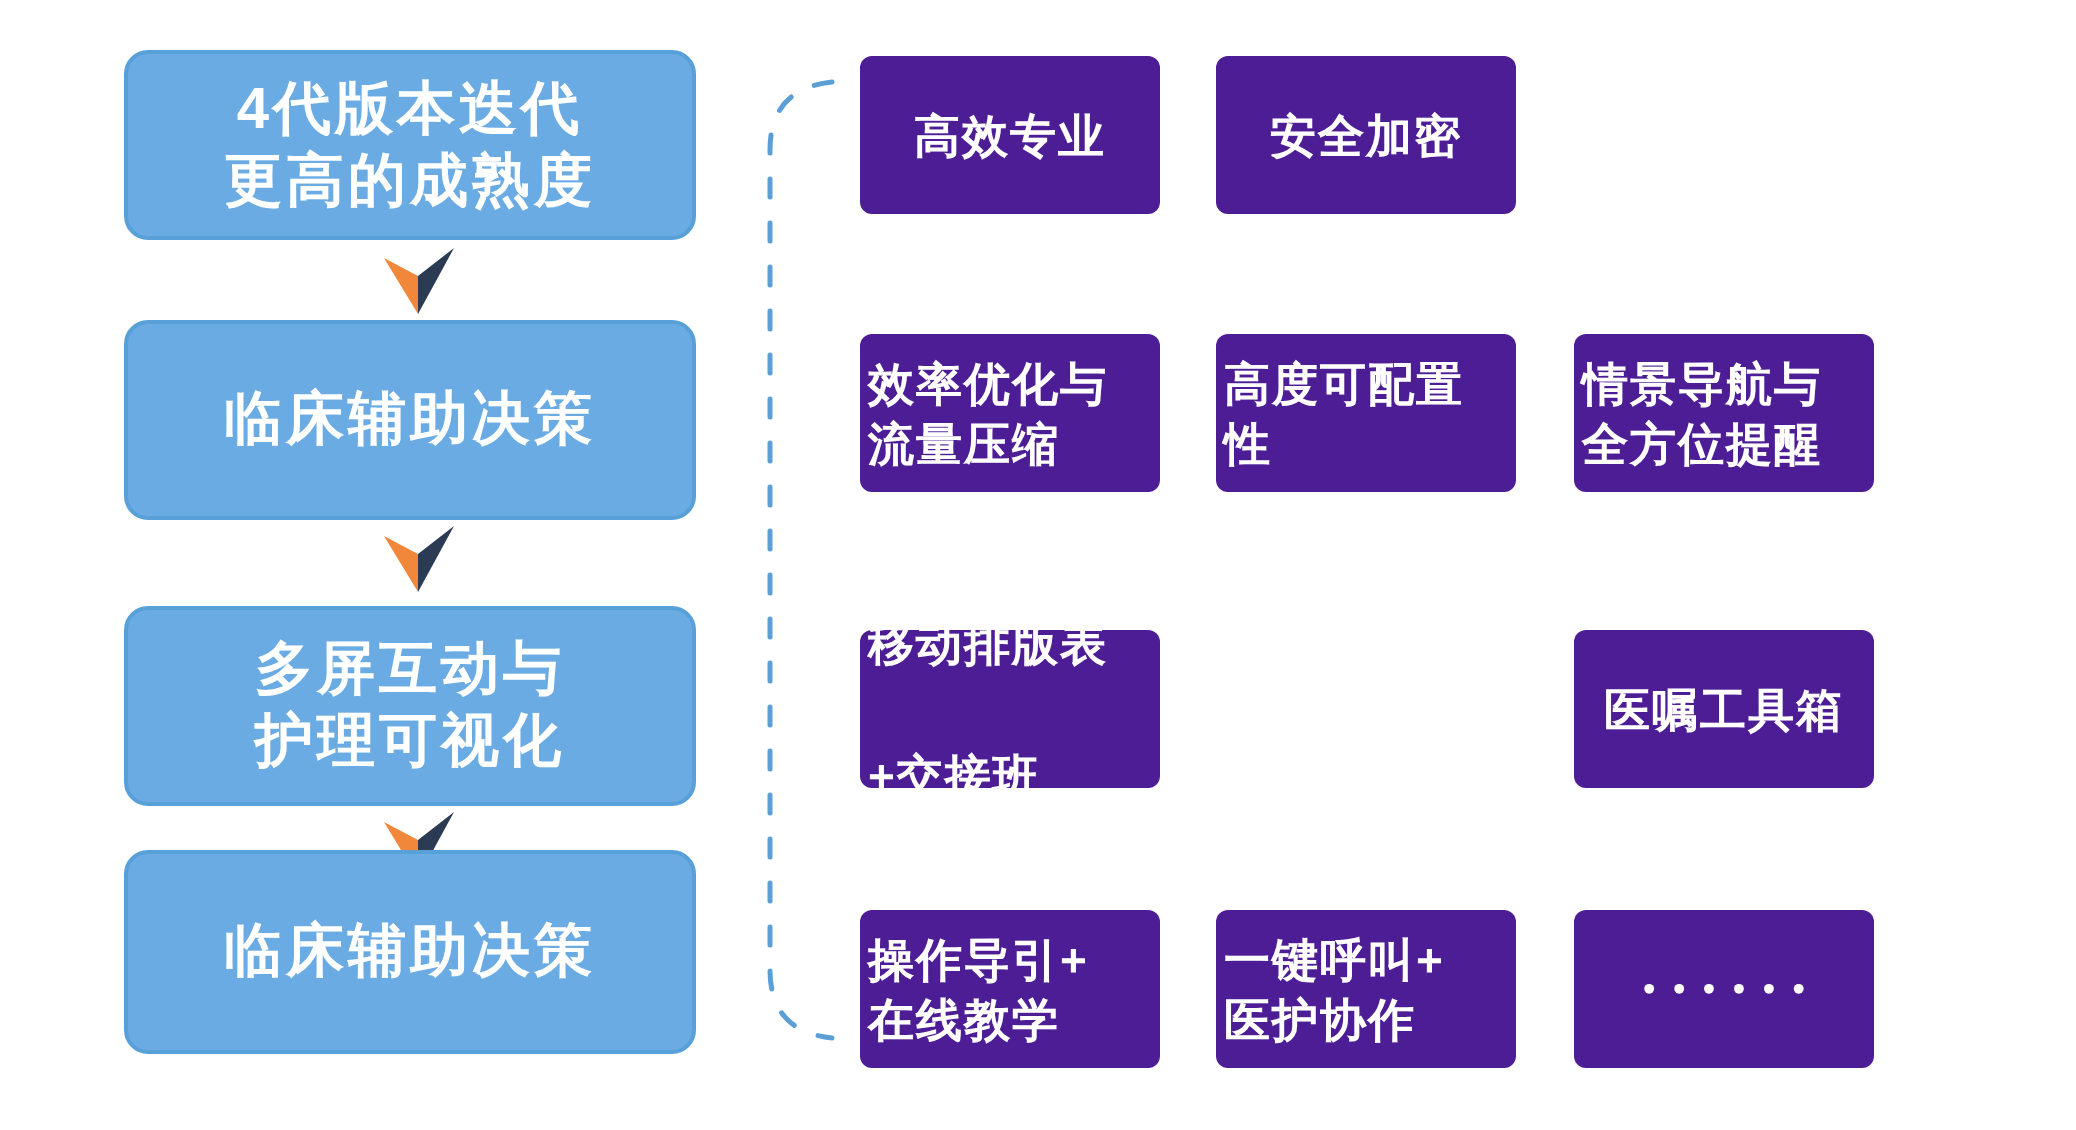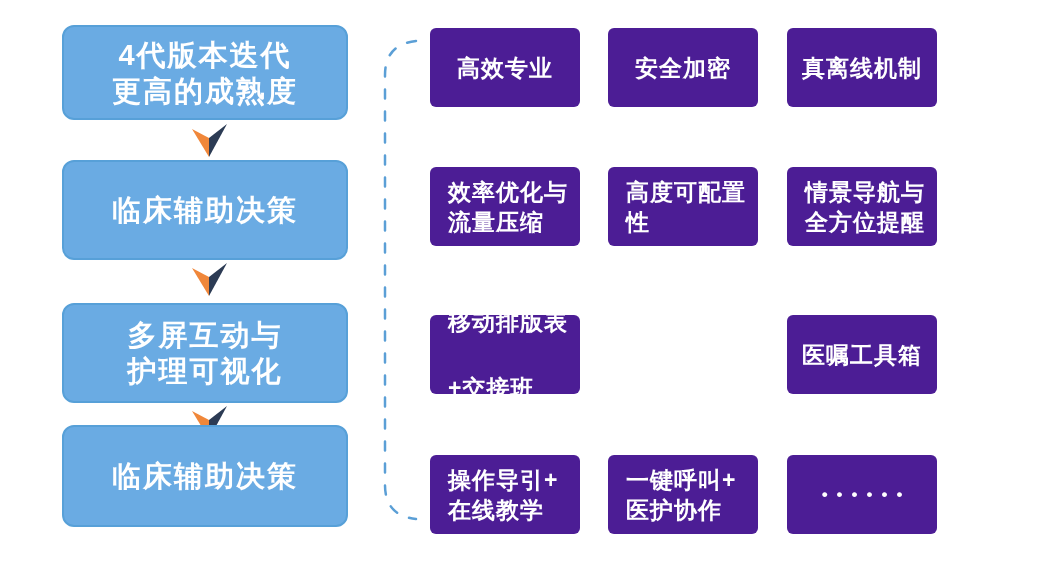--- a/index.html
+++ b/index.html
@@ -53,21 +53,21 @@
     display: flex;
     flex-direction: column;
     justify-content: center;
     color: #ffffff;
     font-size: 23px;
     font-weight: bold;
     line-height: 30px;
     letter-spacing: 1px;
   }
   .feature-box.center { align-items: center; text-align: center; }
-  .feature-box.left   { align-items: flex-start; text-align: left; padding-left: 18px; padding-right: 6px; }
+  .feature-box.left   { align-items: flex-start; text-align: left; padding-left: 4px; padding-right: 6px; }
   .feature-box .dots-line {
     font-size: 17px;
     letter-spacing: 9px;
     padding-left: 9px; 
   }
   .line { white-space: nowrap; }
 </style>
 </head>
 <body>
 
@@ -109,23 +109,20 @@
   <svg class="bracket-svg" viewBox="0 0 45 490">
     <path d="M 41 6 C 22 8, 10 18, 10 40 L 10 450 C 10 472, 22 482, 41 484" fill="none" stroke="#5b9fd6" stroke-width="2.5" stroke-dasharray="9 13" stroke-linecap="round"></path>
   </svg>
 
   <div class="feature-box center" style="left:430px;top:28px;">
     <div class="line">高效专业</div>
   </div>
   <div class="feature-box center" style="left:608px;top:28px;">
     <div class="line">安全加密</div>
   </div>
-  <div class="feature-box center" style="left:787px;top:28px;">
-    <div class="line">真离线机制</div>
-  </div>
 
   <div class="feature-box left" style="left:430px;top:167px;">
     <div class="line">效率优化与</div>
     <div class="line">流量压缩</div>
   </div>
   <div class="feature-box left" style="left:608px;top:167px;">
     <div class="line">高度可配置</div>
     <div class="line">性</div>
   </div>
   <div class="feature-box left" style="left:787px;top:167px;">

